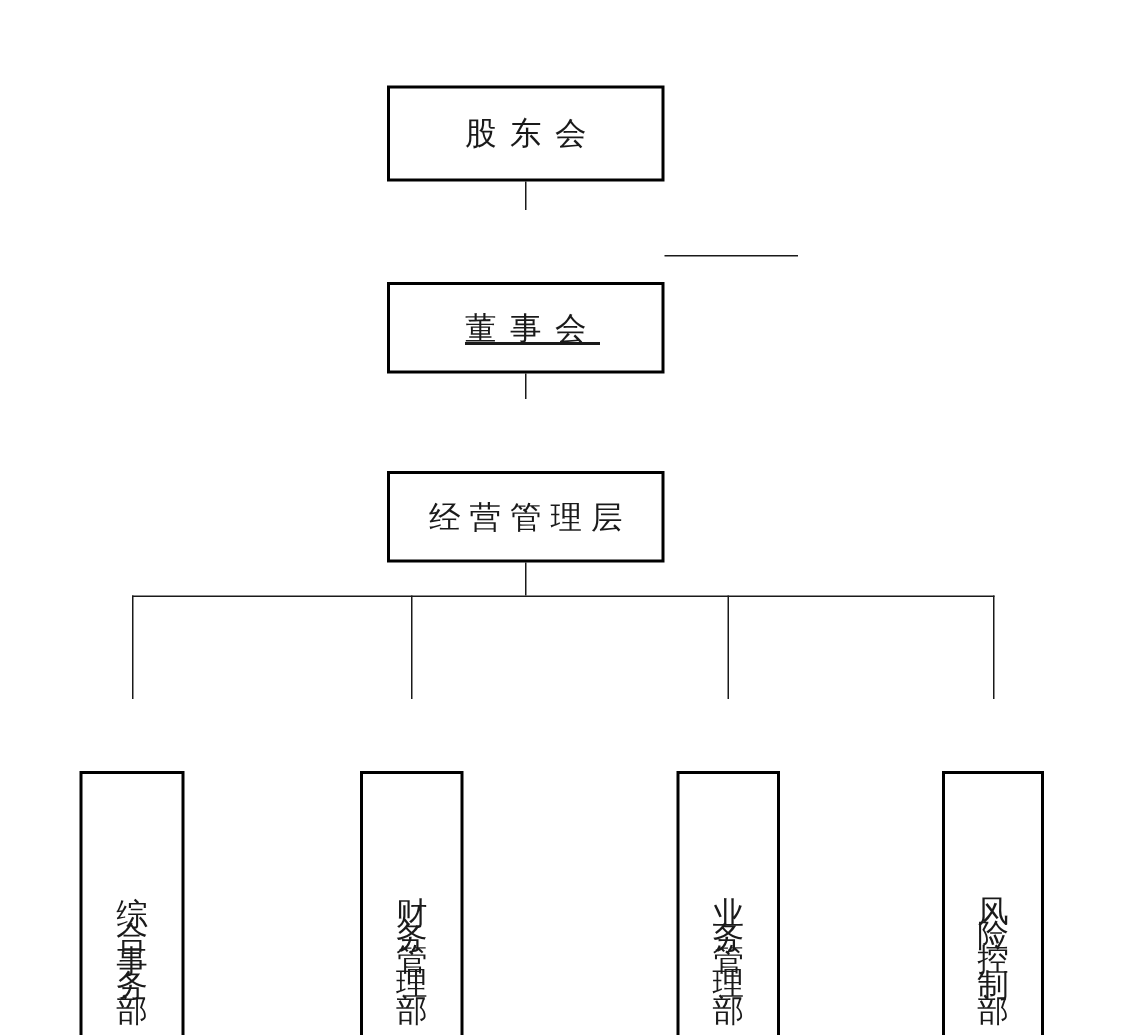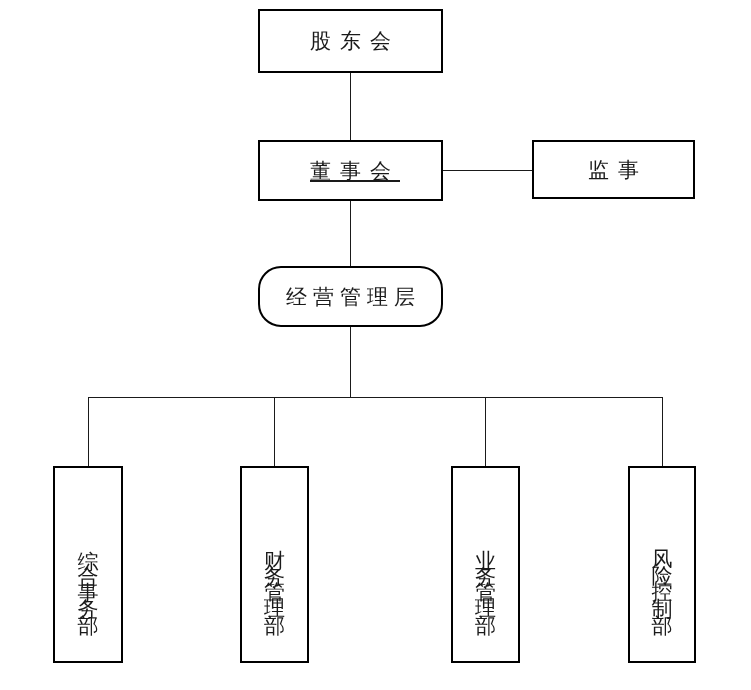--- a/index.html
+++ b/index.html
@@ -18,20 +18,21 @@
   .node {
     position: absolute;
     box-sizing: border-box;
     border: 2px solid #000000;
     background: #ffffff;
     color: #1a1a1a;
     display: flex;
     align-items: center;
     justify-content: center;
     font-size: 21px;
+    margin-top: 48px;
   }
   .node.h span {
     letter-spacing: 9px;
     margin-right: -9px;
     white-space: nowrap;
   }
   .node.h.tight span {
     letter-spacing: 6px;
     margin-right: -6px;
   }
@@ -62,25 +63,22 @@
   <div class="line" style="left:485px; top:397px; width:1px; height:69px;"></div>
   <div class="line" style="left:662px; top:397px; width:1px; height:69px;"></div>
 
   <div class="node h" style="left:258px; top:9px; width:185px; height:64px;">
     <span>股东会</span>
   </div>
 
   <div class="node h" style="left:258px; top:140px; width:185px; height:61px;text-decoration:underline;">
     <span>董事会</span>
   </div>
-  <div class="node h" style="left:532px; top:140px; width:163px; height:59px;">
-    <span>监事</span>
-  </div>
 
-  <div class="node h tight" style="left:258px; top:266px; width:185px; height:61px;border-radius:23px;">
+  <div class="node h tight" style="left:258px; top:266px; width:185px; height:61px;">
     <span>经营管理层</span>
   </div>
 
   <div class="node v" style="left:53px; top:466px; width:70px; height:197px;">
     <span>综合事务部</span>
   </div>
   <div class="node v" style="left:240px; top:466px; width:69px; height:197px;">
     <span>财务管理部</span>
   </div>
   <div class="node v" style="left:451px; top:466px; width:69px; height:197px;">

